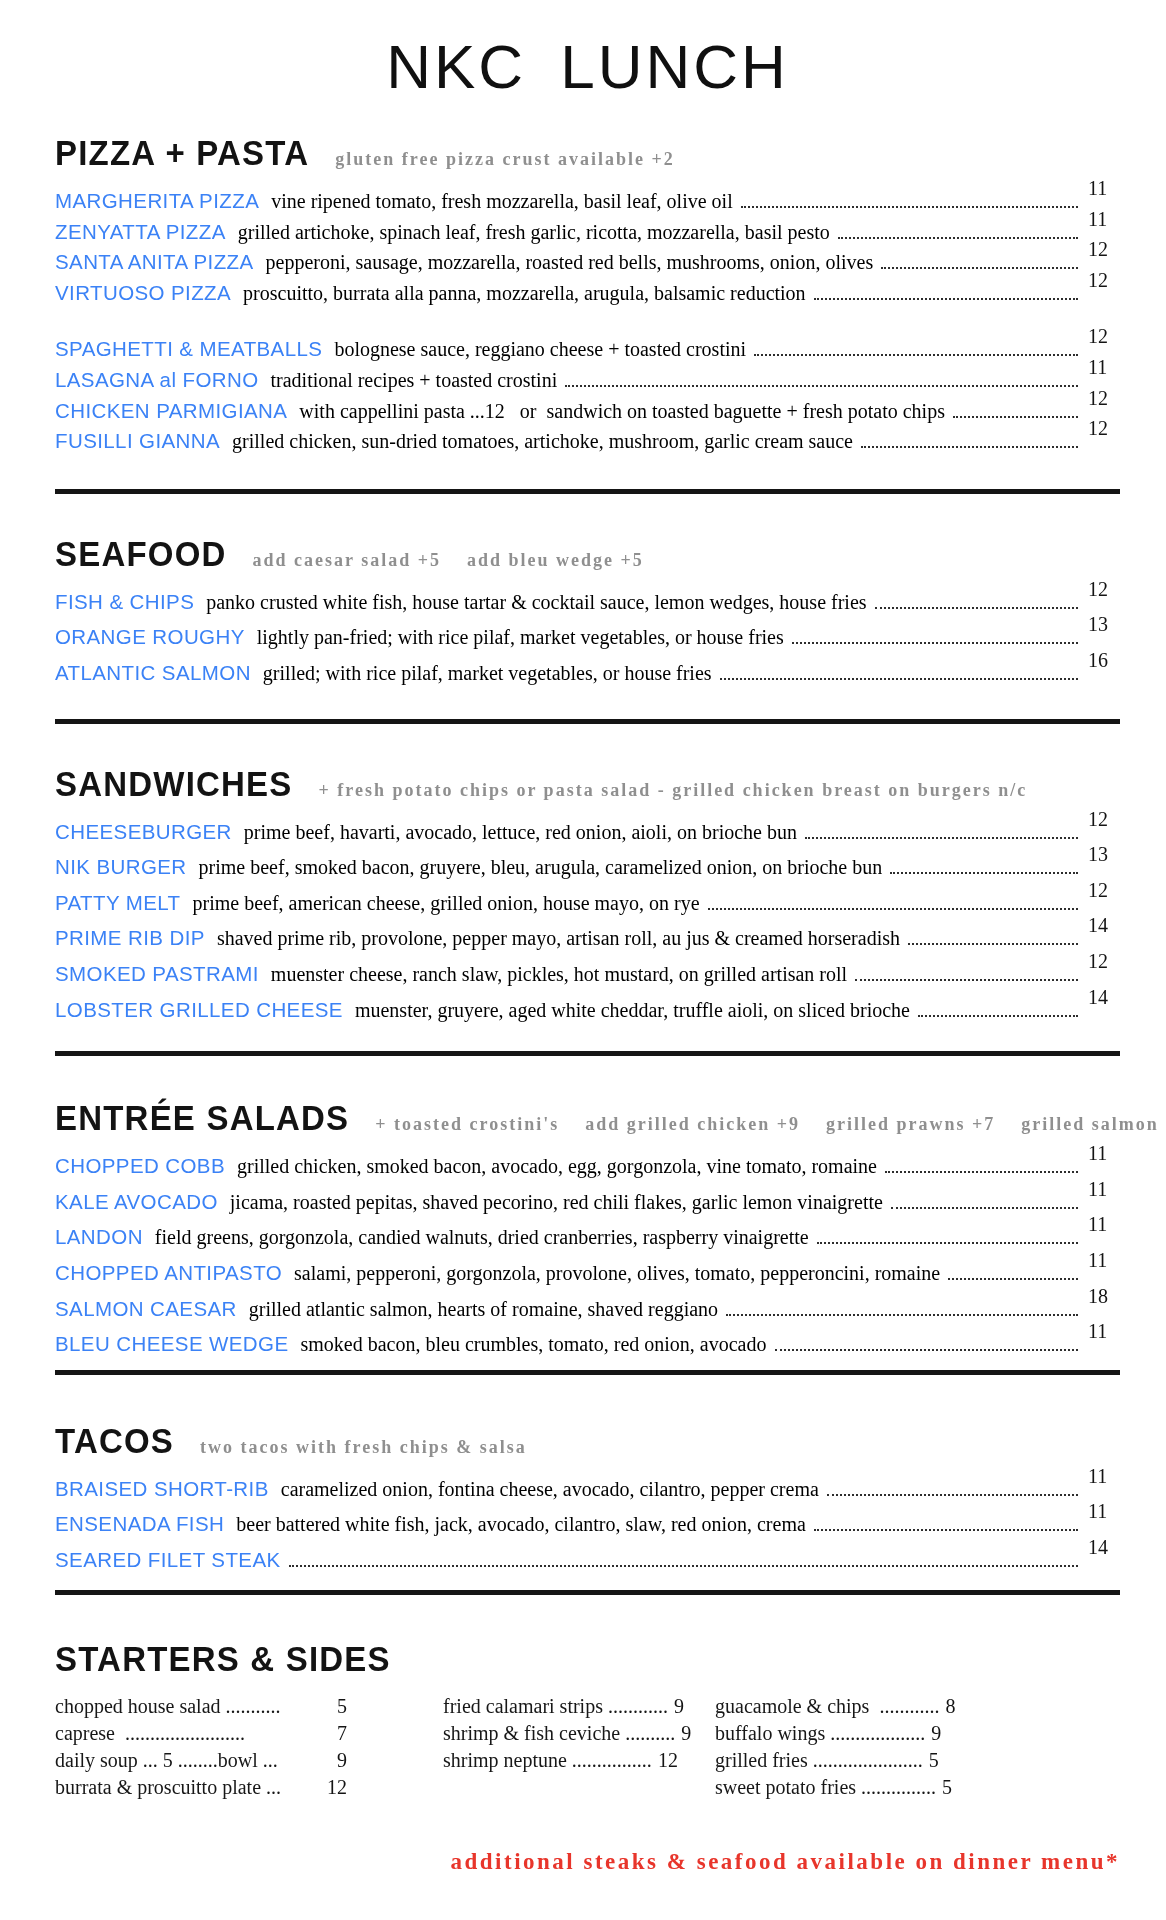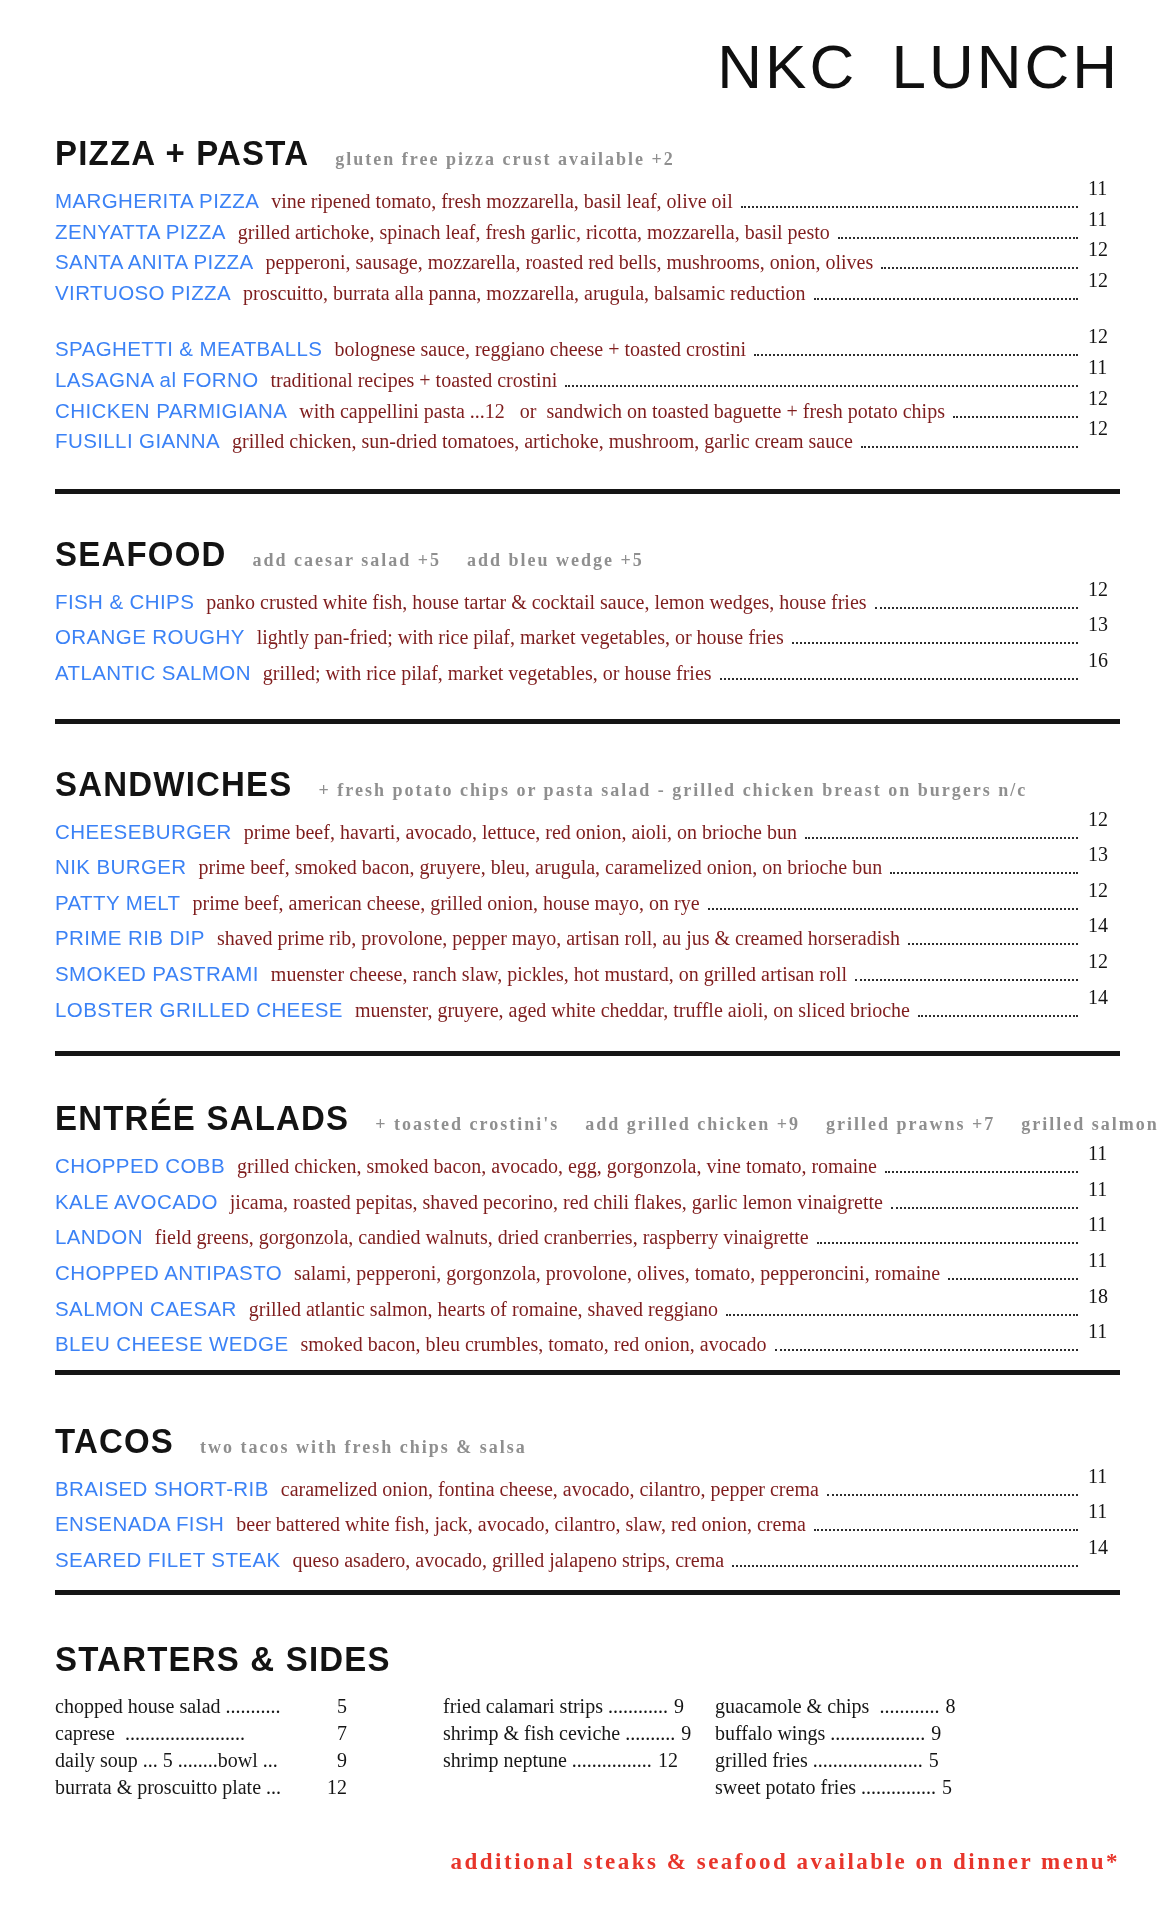--- a/index.html
+++ b/index.html
@@ -5,21 +5,21 @@
   * { margin:0; padding:0; box-sizing:border-box; }
   html,body { background:#ffffff; }
   body {
     width:1166px; height:1920px; overflow:hidden;
     font-family:"Liberation Serif", serif;
     color:var(--text, #1a1a1a);
   }
   .page { padding:26px 46px 0 55px; width:1166px; height:1920px; }
 
   .title {
-    text-align:right;
+    text-align:center;
     font-family:"Liberation Sans", sans-serif;
     font-weight:300;
     font-size:62px;
     letter-spacing:3px;
     word-spacing:14px;
     color:#101010;
     line-height:1.05;
     margin-top:8px;
   }
 
@@ -56,21 +56,21 @@
     font-family:"Liberation Sans", sans-serif;
     font-size:20.5px;
     letter-spacing:0.4px;
     color:#3b82f6;
     white-space:pre;
     flex-shrink:0;
   }
   .ds {
     font-family:"Liberation Serif", serif;
     font-size:20px;
-    color:#7f1d1d;
+    color:#000000;
     margin-left:12px;
     white-space:pre;
     flex-shrink:0;
   }
   .lead {
     flex:1 1 auto;
     min-width:18px;
     border-bottom:2.5px dotted #2d2d2d;
     margin:0 6px 5px 8px;
   }
@@ -334,21 +334,20 @@
         <span class="pr">11</span>
       </div>
       <div class="row">
         <span class="nm">ENSENADA FISH</span>
         <span class="ds">beer battered white fish, jack, avocado, cilantro, slaw, red onion, crema</span>
         <span class="lead"></span>
         <span class="pr">11</span>
       </div>
       <div class="row">
         <span class="nm">SEARED FILET STEAK</span>
-        <span class="ds">queso asadero, avocado, grilled jalapeno strips, crema</span>
         <span class="lead"></span>
         <span class="pr">14</span>
       </div>
     </div>
   </section>
 
   <div class="divider d5"></div>
 
   <section class="section sec-starters">
     <div class="sec-head">

